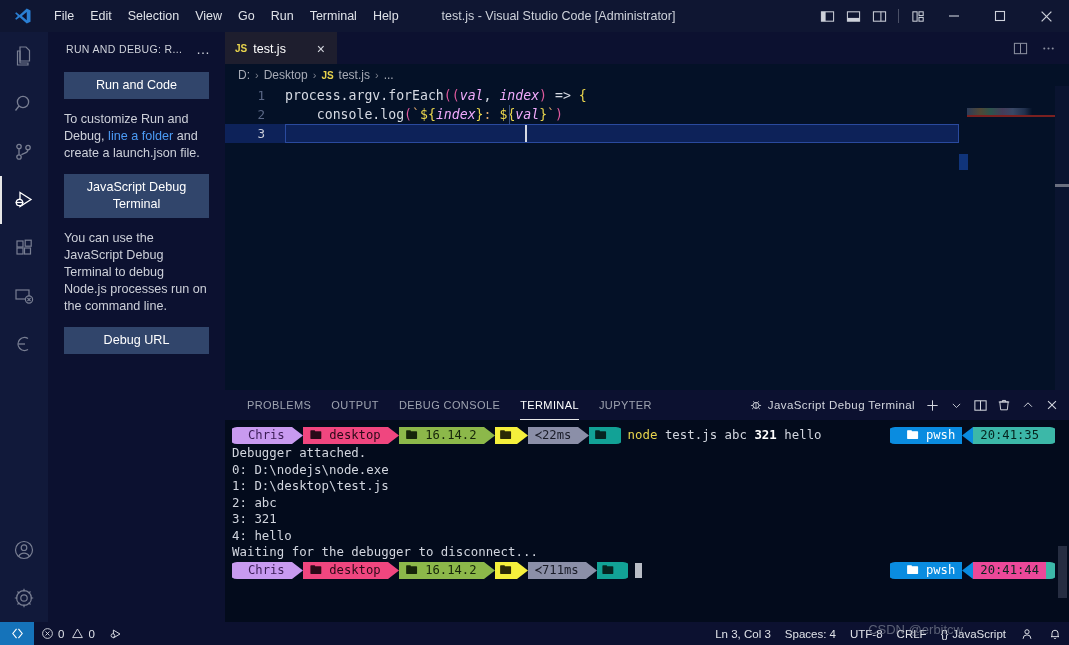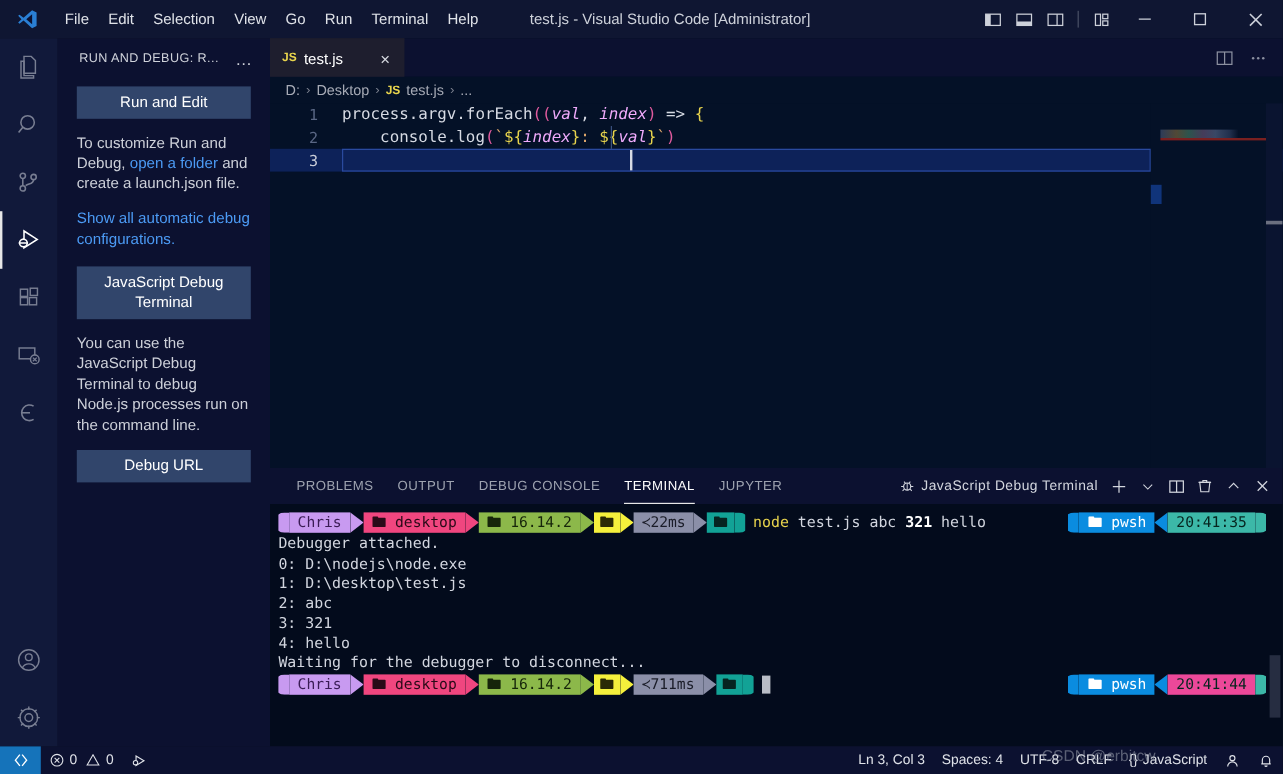--- a/index.html
+++ b/index.html
@@ -325,25 +325,24 @@
       </svg>
     </div>
   </div>
 
   <div class="sidebar">
     <div class="side-header">
       <span>RUN AND DEBUG: R...</span>
       <span class="side-dots">…</span>
     </div>
     <div class="side-body">
-      <div class="dbg-button">Run and Edit</div>
+      <div class="dbg-button">Run and Code</div>
       <div class="side-text">
-        <span>To customize Run and Debug, </span><a class="side-link">open a folder</a><span> and create a launch.json file.</span>
-      </div>
-      <div class="link-block">Show all automatic debug configurations.</div>
+        <span>To customize Run and Debug, </span><a class="side-link">line a folder</a><span> and create a launch.json file.</span>
+      </div>
       <div class="dbg-button">JavaScript Debug Terminal</div>
       <div class="side-text">You can use the JavaScript Debug Terminal to debug Node.js processes run on the command line.</div>
       <div class="dbg-button">Debug URL</div>
     </div>
   </div>
 
   <div class="editor-region">
     <div class="tabbar">
       <div class="tab">
         <span class="js-badge">JS</span>

